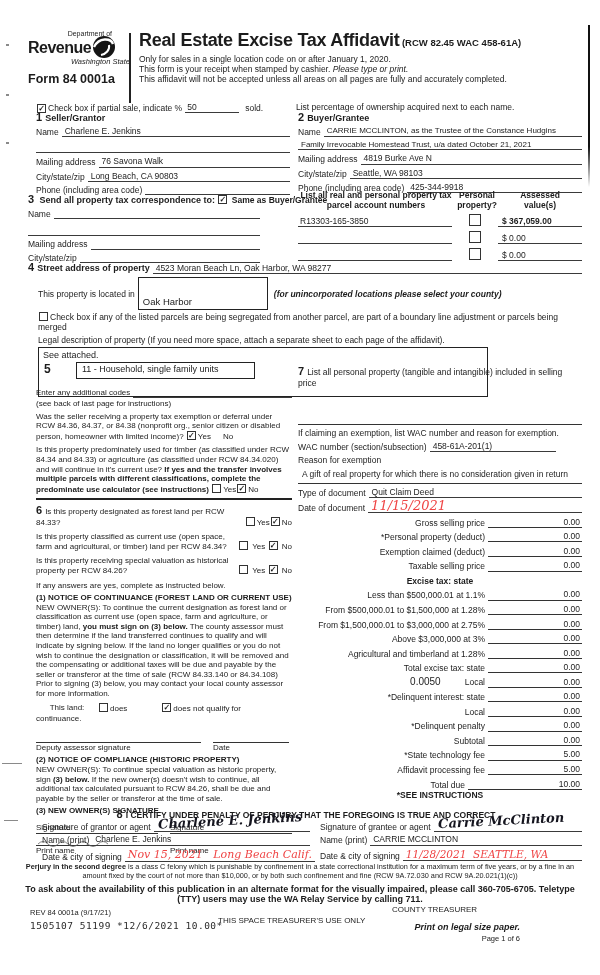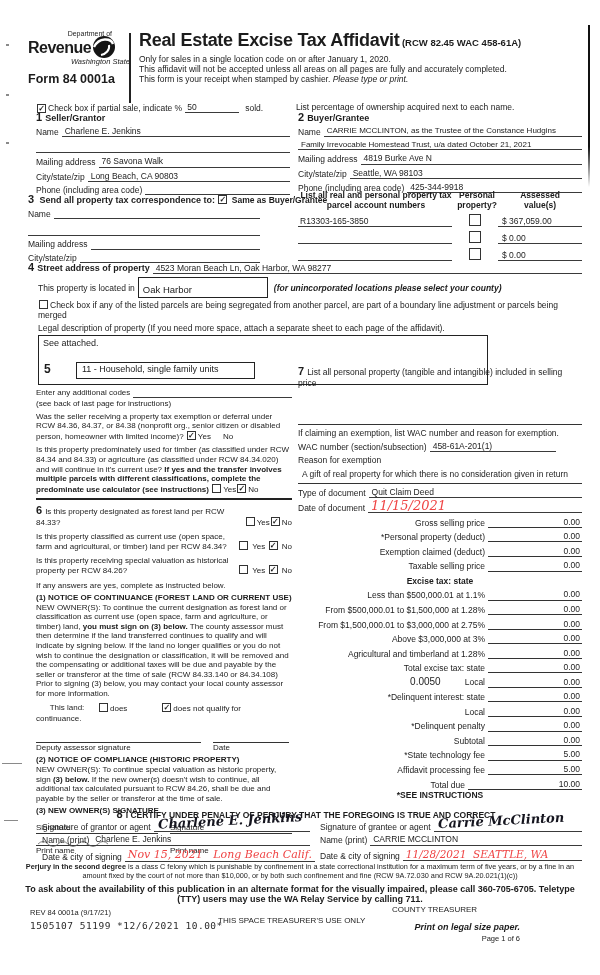--- a/index.html
+++ b/index.html
@@ -54,22 +54,22 @@
   </div>
 
   <div class="abs" style="left:129px;top:33px;width:2px;height:70px;background:#222;"></div>
 
   <div class="abs" style="left:139px;top:30px;width:450px;">
     <div>
       <span class="b" style="font-size:18px;letter-spacing:-0.3px;">Real Estate Excise Tax Affidavit</span>
       <span class="b" style="font-size:9.5px;">(RCW 82.45 WAC 458-61A)</span>
     </div>
     <div style="margin-top:2px;">Only for sales in a single location code on or after January 1, 2020.</div>
+    <div><span>This form is your receipt when stamped by cashier. </span><span class="i">Please type or print.</span></div>
     <div>This affidavit will not be accepted unless all areas on all pages are fully and accurately completed.</div>
-    <div><span>This form is your receipt when stamped by cashier. </span><span class="i">Please type or print.</span></div>
   </div>
 
   <div class="abs" style="left:36px;top:102px;width:250px;display:flex;align-items:flex-end;">
     <span class="cb">✓</span>
     <span class="lb">Check box if partial sale, indicate %</span>
     <span style="width:52px;border-bottom:1px solid #3a3a3a;padding-left:2px;">50</span>
     <span style="padding-left:6px;">sold.</span>
   </div>
   <div class="abs" style="left:296px;top:102px;">List percentage of ownership acquired next to each name.</div>
 
@@ -145,21 +145,21 @@
 
   <div class="abs" style="left:298px;top:190px;width:286px;">
     <div class="parcel-col">
       <div style="width:156px;"><span>List all real and personal property tax</span><br><span>parcel account numbers</span></div>
       <div style="width:46px;"><span>Personal</span><br><span>property?</span></div>
       <div style="width:80px;"><span>Assessed</span><br><span>value(s)</span></div>
     </div>
     <div style="display:flex;align-items:flex-end;height:17px;">
       <span style="width:152px;border-bottom:1px solid #3a3a3a;padding-left:2px;">R13303-165-3850</span>
       <span style="width:46px;text-align:center;"><span class="cb big"></span></span>
-      <span style="width:80px;border-bottom:1px solid #3a3a3a;padding-left:4px;">$ 367,059.00</span>
+      <span style="width:80px;border-bottom:1px solid #3a3a3a;padding-left:4px;font-weight:bold;">$ 367,059.00</span>
     </div>
     <div style="display:flex;align-items:flex-end;height:17px;">
       <span style="width:152px;border-bottom:1px solid #3a3a3a;padding-left:2px;"></span>
       <span style="width:46px;text-align:center;"><span class="cb big"></span></span>
       <span style="width:80px;border-bottom:1px solid #3a3a3a;padding-left:4px;">$ 0.00</span>
     </div>
     <div style="display:flex;align-items:flex-end;height:17px;">
       <span style="width:152px;border-bottom:1px solid #3a3a3a;padding-left:2px;"></span>
       <span style="width:46px;text-align:center;"><span class="cb big"></span></span>
       <span style="width:80px;border-bottom:1px solid #3a3a3a;padding-left:4px;">$ 0.00</span>
@@ -167,21 +167,21 @@
   </div>
 
   <div class="abs" style="left:28px;top:261px;width:554px;">
     <div class="fr">
         <span class="num">4</span>
       <span class="lb sect-title">Street address of property</span>
       <span class="fl">4523 Moran Beach Ln, Oak Harbor, WA 98277</span>
       </div>
     <div style="display:flex;align-items:center;margin:1px 0 2px 10px;">
       <span class="lb">This property is located in</span>
-      <span style="width:124px;height:13px;border:1.5px solid #222;padding:6px 0 0 4px;font-size:9.5px;">Oak Harbor</span>
+      <span style="width:124px;height:13px;border:1.5px solid #222;padding:18px 0 0 4px;font-size:9.5px;">Oak Harbor</span>
       <span class="b i" style="padding-left:6px;">(for unincorporated locations please select your county)</span>
     </div>
     <div style="margin-left:10px;"><span class="cb"></span><span>Check box if any of the listed parcels are being segregated from another parcel, are part of a boundary line adjustment or parcels being merged</span></div>
     <div style="margin:2px 0 2px 10px;">Legal description of property (If you need more space, attach a separate sheet to each page of the affidavit).</div>
     <div style="margin-left:10px;width:440px;height:44px;border:1.5px solid #222;padding:2px 4px;font-size:9px;">See attached.</div>
   </div>
 
   <div class="abs" style="left:44px;top:362px;"><span class="num" style="font-size:12px;">5</span></div>
   <div class="abs" style="left:76px;top:362px;width:172px;height:14px;border:1.5px solid #222;padding:1px 0 0 5px;font-size:9px;">11 - Household, single family units</div>
 

